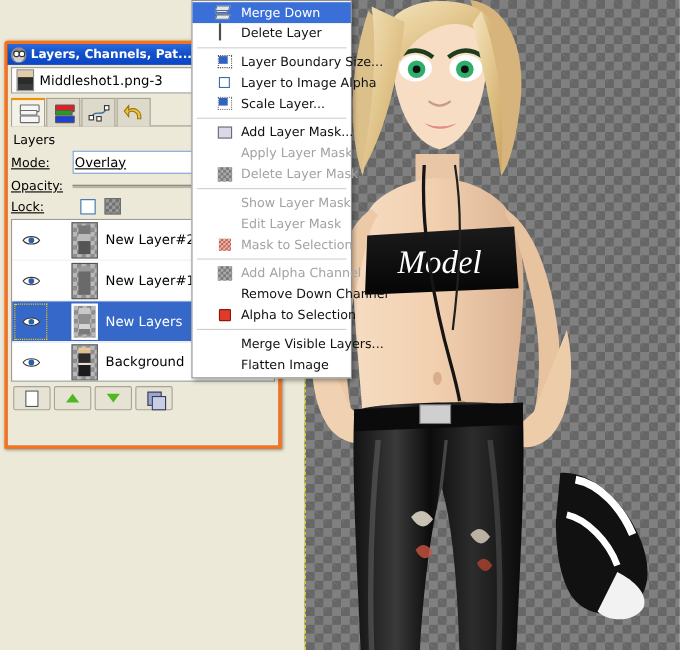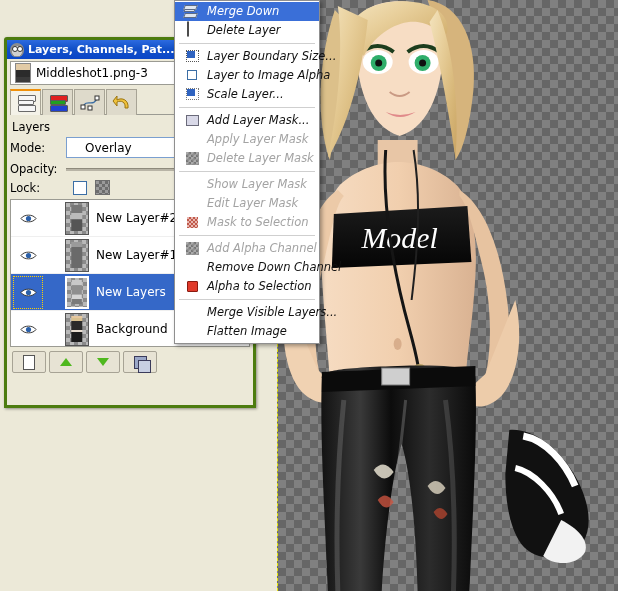--- a/index.html
+++ b/index.html
@@ -28,21 +28,21 @@
   
   #desktop-bg {
     position: absolute; left: 0; top: 0; width: 277px; height: 591px;
     background: #ece9d8;
   }
 
   
   #layers-dialog {
     position: absolute; left: 4px; top: 37px; width: 252px; height: 371px;
     background: #7f1d1d;
-    border: 3px solid #4d7c0f;
+    border: 3px solid #f97316;
     border-radius: 3px 3px 0 0;
     box-shadow: 1px 1px 3px rgba(0,0,0,.4);
   }
   #titlebar {
     height: 19px;
     background: linear-gradient(to bottom, #2c6ae0 0%, #1351c8 45%, #0a46c8 100%);
     display: flex; align-items: center; padding: 0 3px; color: #fff;
     font-size: 11px; font-weight: bold;
   }
   #titlebar .wilber {
@@ -101,25 +101,25 @@
   .ico-channels::before { top:1px; background:#e02020; }
   .ico-channels i { top:6px; display:block; background:#20a020; }
   .ico-channels::after { top:11px; background:#2040d0; }
   
   .ico-paths svg { display:block; }
   
   .ico-undo svg { display:block; }
 
   
   .section-label { font-size: 11.5px; margin: 5px 0 3px 2px; }
-  .row { display: flex; align-items: center; margin-bottom: 4px; font-size: 11.5px; }
+  .row { display: flex; align-items: center; margin-bottom: 4px; font-size: 11.5px; text-decoration: underline; }
   .row .lab { width: 56px; }
   #mode-combo {
     flex: 1; height: 21px; background: #fff; border: 1px solid #7a9fd0;
-    display: flex; align-items: center; padding: 0 18px; font-size: 12px;
+    display: flex; align-items: center; padding: 0 1px; font-size: 12px;
   }
   #opacity-track {
     flex: 1; height: 3px; background: #b8b4a6; border-top: 1px solid #8e8a7c;
     margin-right: 2px;
   }
   #lock-check {
     width: 14px; height: 14px; background: #fff; border: 1px solid #3b6ea5;
     margin-left: 7px;
   }
   #lock-alpha {
@@ -186,23 +186,22 @@
 
   
   #context-menu {
     position: absolute; left: 174px; top: 0; width: 146px;
     background: #fff; border: 1px solid #8f8f8f;
     padding: 1px 0 2px 0; font-size: 11.5px; color: #111;
     box-shadow: 2px 2px 4px rgba(0,0,0,.35);
     z-index: 50;
   }
   .mi {
-    display: flex; align-items: center; height: 19px; padding-left: 8px;
+    display: flex; align-items: center; height: 19px; padding-left: 20px;
     white-space: nowrap;
-    font-style: italic;
   }
   .mi.highlight { background: #3a6fd8; color: #fff; }
   .mi.disabled { color: #a3a3a3; }
   .mi .mico { width: 20px; height: 17px; flex: 0 0 auto; margin-right: 4px; position: relative; }
   .mi .mlabel { line-height: 17px; }
   .msep { height: 1px; background: #cfcfcf; margin: 3px 4px; }
 
   
   .mic-merge::before, .mic-merge i, .mic-merge::after {
     content:""; position:absolute; left:1px; width:11px; height:3px;

